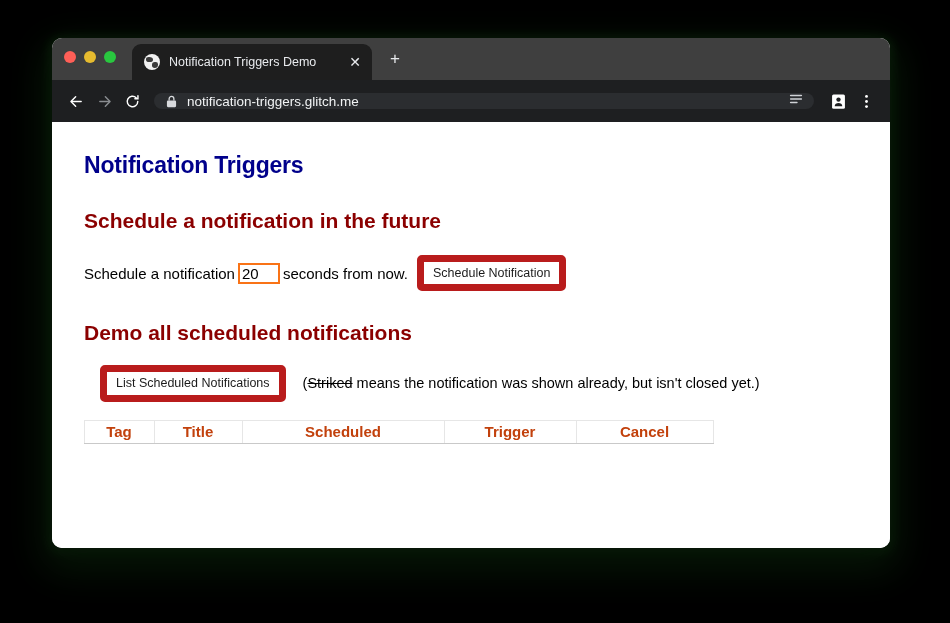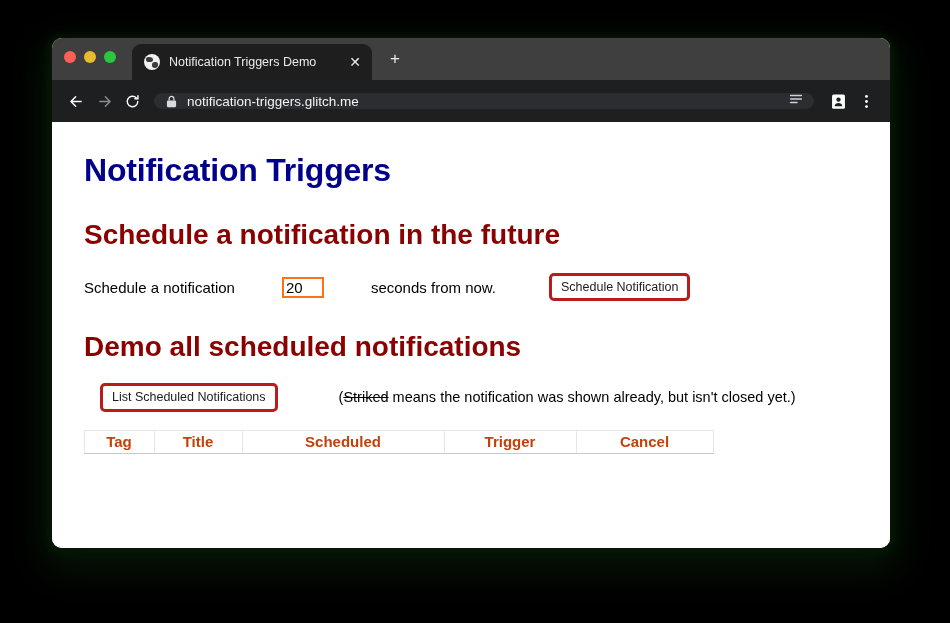--- a/index.html
+++ b/index.html
@@ -158,57 +158,56 @@
 
   
   #page {
     background: #ffffff;
     height: 426px;
     padding: 8px 32px 0 32px;
     overflow: hidden;
   }
   h1#page-title {
     color: #00008b;
-    font-size: 32px;
+    font-size: 23px;
     font-weight: bold;
     margin: 22px 0 0 0;
     letter-spacing: -0.2px;
   }
   h2.section-heading {
     color: #8b0000;
-    font-size: 28px;
+    font-size: 21px;
     font-weight: bold;
     margin: 30px 0 0 0;
   }
   p.row {
     font-size: 15px;
     color: #000000;
     margin: 22px 0 0 0;
     display: flex;
     align-items: center;
     flex-wrap: wrap;
-    gap: 44px;
   }
   p.row .txt { white-space: pre; }
 
   input#seconds-input {
     width: 42px;
     height: 21px;
     margin: 0 3px;
     padding: 0 2px;
     border: 2px solid #f97316;
     background: #ffffff;
     color: #000000;
     font-family: "Liberation Sans", sans-serif;
     font-size: 15px;
     border-radius: 0;
   }
   button.std-button {
     background: #ffffff;
-    border: 3px solid #b91c1c;
+    border: 7px solid #b91c1c;
     border-radius: 5px;
     padding: 3px 9px;
     font-family: "Liberation Sans", sans-serif;
     font-size: 12.5px;
     color: #1b1b1b;
     margin-left: 9px;
     cursor: default;
     line-height: 1.3;
   }
   button.std-button.nomargin { margin-left: 16px; }

